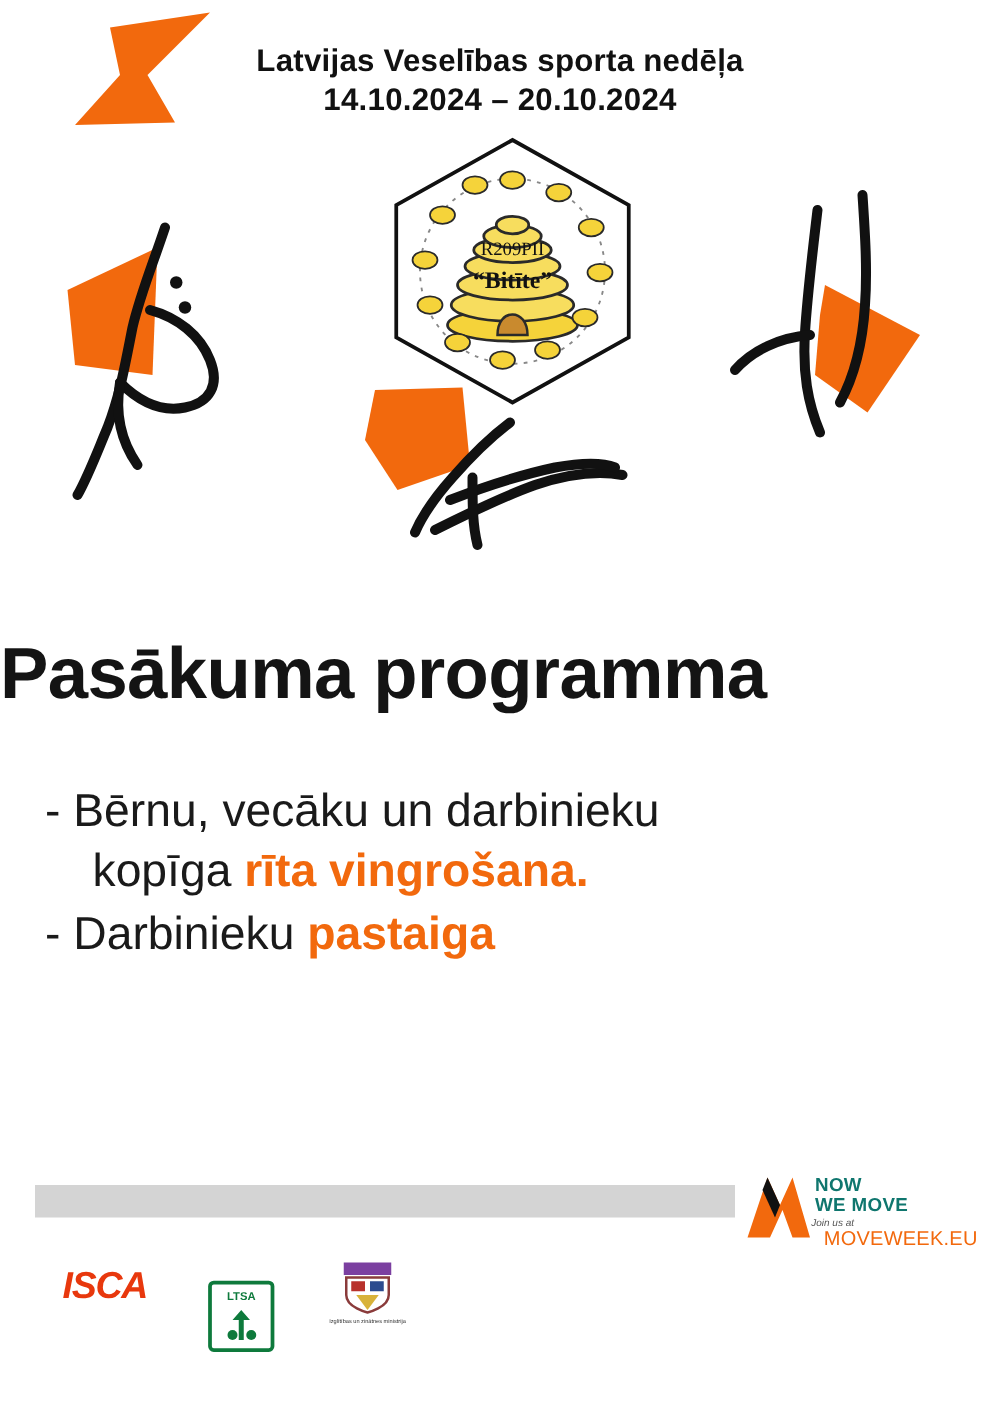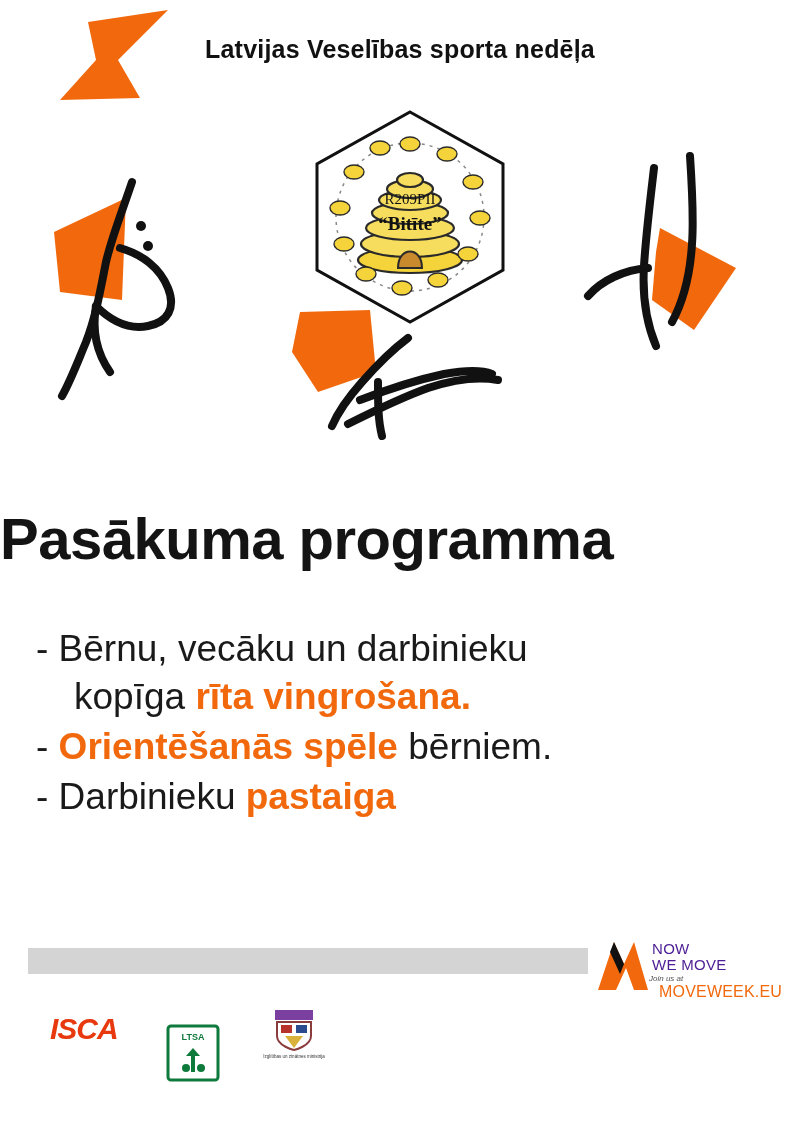--- a/index.html
+++ b/index.html
@@ -118,23 +118,23 @@
     top: 938px;
     width: 160px;
     height: 62px;
     z-index: 5;
   }
   .nwm .nwm-text {
     position: absolute;
     left: 58px;
     top: 3px;
     font-size: 15px;
-    font-weight: normal;
+    font-weight: bold;
     line-height: 1.05;
-    color: #4c1d95;
+    color: #0f766e;
     letter-spacing: 0.3px;
   }
   .nwm .nwm-join {
     position: absolute;
     left: 55px;
     top: 36px;
     font-size: 8px;
     font-style: italic;
     color: #555555;
   }
@@ -191,20 +191,21 @@
     margin-top: 2px;
   }
 </style>
 </head>
 <body>
 
 <div class="poster">
 
   <div class="header">
     <div class="line">Latvijas Veselības sporta  nedēļa</div>
+    <div class="line">14.10.2024 – 20.10.2024</div>
   </div>
 
   <svg class="art-layer" viewBox="0 0 800 480" xmlns="http://www.w3.org/2000/svg">
 
     <polygon points="88,22 168,10 118,60 140,98 60,100 96,60" fill="#f2690d"></polygon>
 
     <polygon points="54,232 126,198 122,300 60,292" fill="#f2690d"></polygon>
     <path d="M132,182 C122,212 112,236 106,262 C100,292 96,316 86,342 C76,366 70,382 62,396" stroke="#111" stroke-width="8" fill="none" stroke-linecap="round"></path>
     <path d="M120,248 C142,254 160,268 168,288 C176,308 168,322 148,326 C128,330 110,320 96,306" stroke="#111" stroke-width="8" fill="none" stroke-linecap="round"></path>
     <path d="M96,306 C92,330 96,352 110,372" stroke="#111" stroke-width="8" fill="none" stroke-linecap="round"></path>
@@ -263,24 +264,20 @@
   <div class="program">
 
     <div class="prog-item">
       <span class="dash">-</span>
       <span>Bērnu, vecāku un darbinieku</span>
       <span class="indent2">
         <span>kopīga </span><span class="hl">rīta vingrošana.</span>
       </span>
     </div>
 
-    <div class="prog-item">
-      <span class="dash">-</span>
-      <span class="hl">Orientēšanās spēle</span><span> bērniem.</span>
-    </div>
 
     <div class="prog-item">
       <span class="dash">-</span>
       <span>Darbinieku </span><span class="hl">pastaiga</span>
     </div>
 
   </div>
 
   <div class="footer-band"></div>
 

